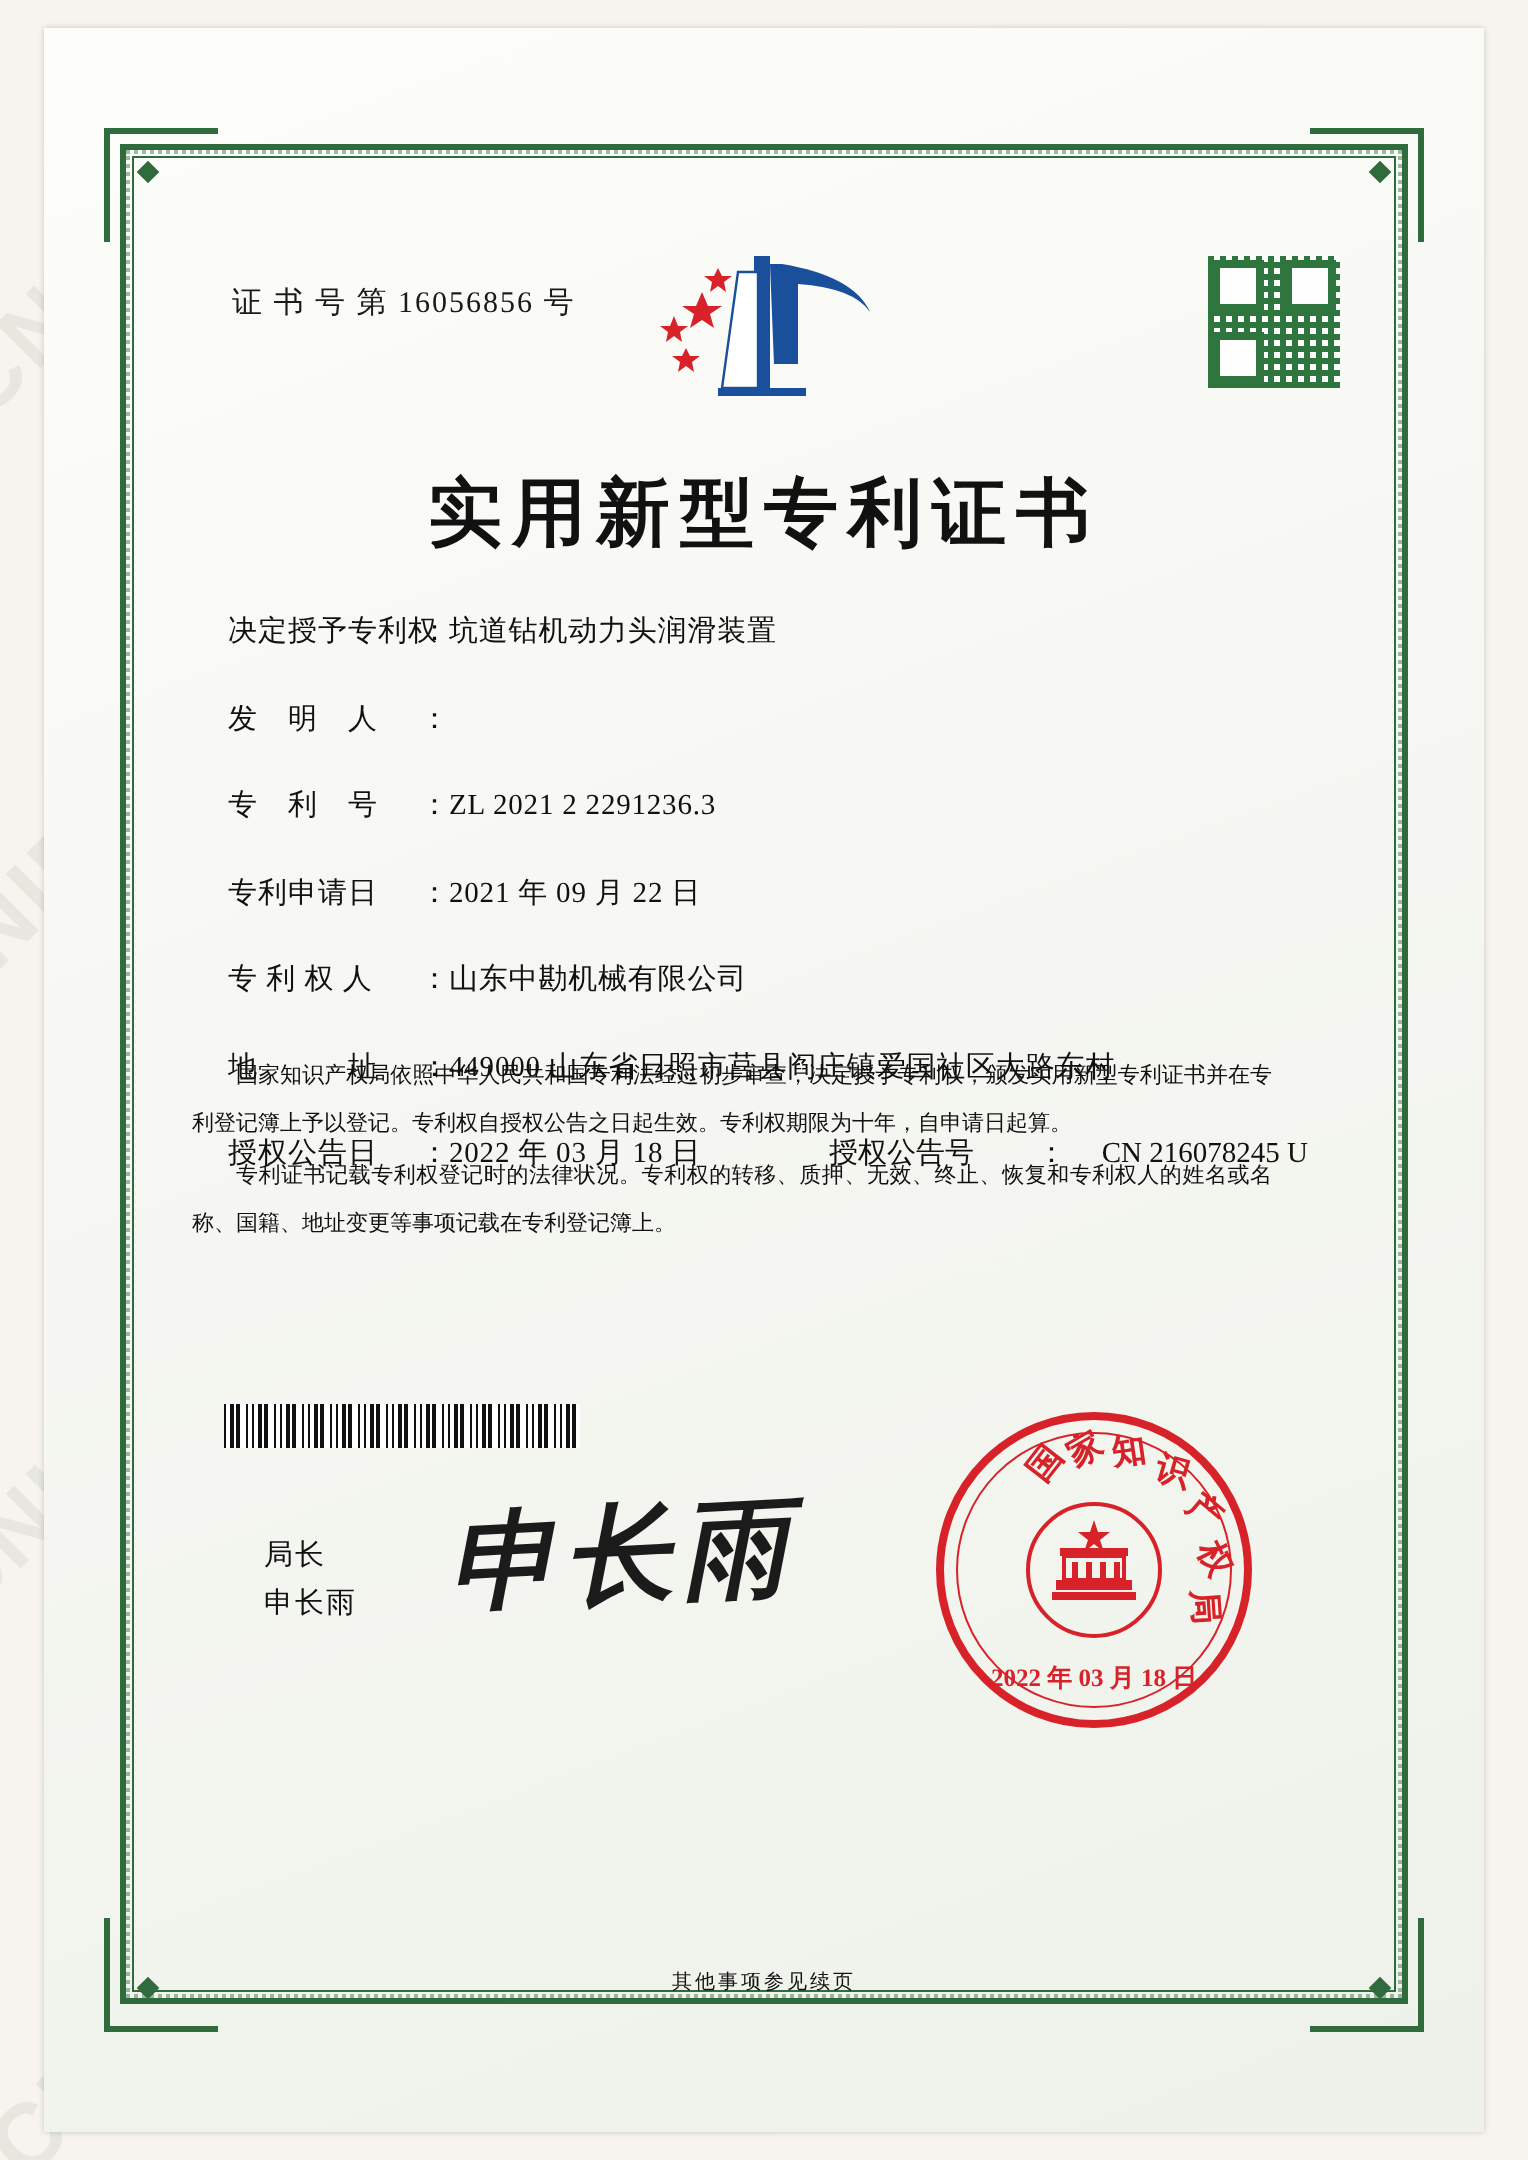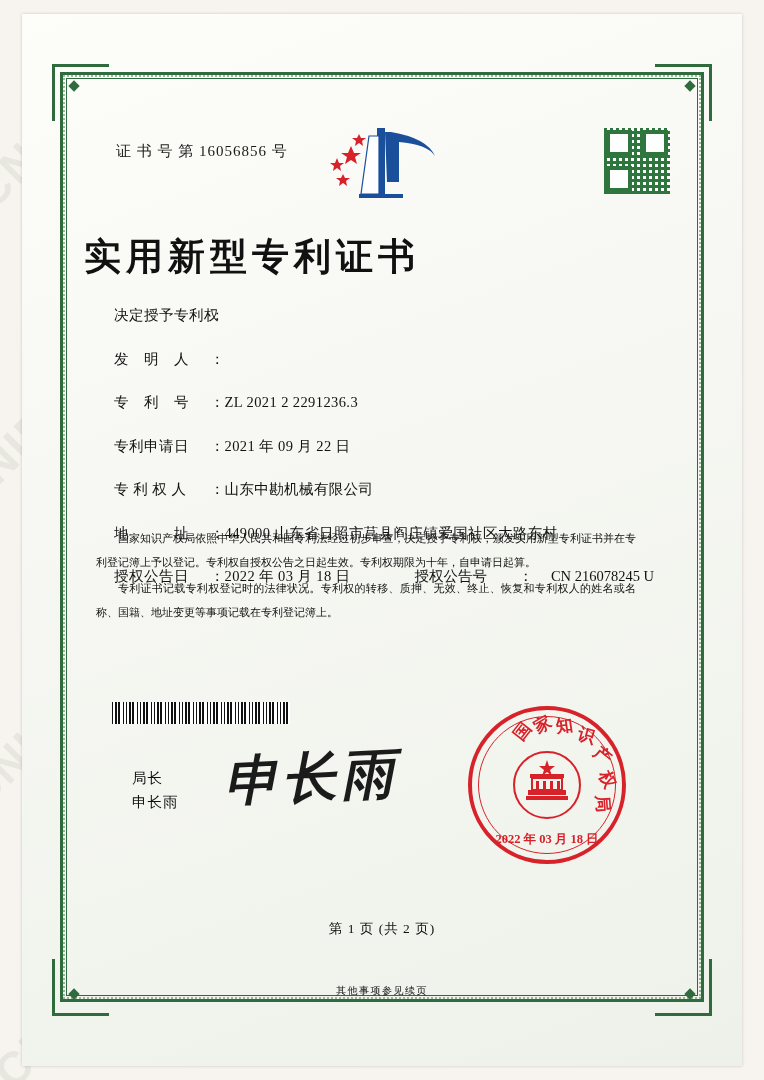--- a/index.html
+++ b/index.html
@@ -139,20 +139,21 @@
     top: 22px;
     transform: translateX(-50%);
     width: 150px; height: 90px;
   }
 
   
   .doc-title {
     position: absolute;
     left: 0; right: 0;
     top: 138px;
+    text-align: center;
     font-size: 37px;
     font-weight: 700;
     letter-spacing: 5px;
     color: #111;
     font-family: "DejaVu Serif", "Liberation Serif", serif;
   }
 
   
   .fields {
     position: absolute;
@@ -364,20 +365,21 @@
       <div class="qr-b"></div>
     </div>
 
     <div class="doc-title">实用新型专利证书</div>
 
     <div class="fields">
 
       <div class="field-row">
         <span class="field-label">决定授予专利权</span>
         <span class="field-colon">：</span>
+        <span class="field-value">坑道钻机动力头润滑装置</span>
       </div>
 
       <div class="field-row">
         <span class="field-label">发　明　人</span>
         <span class="field-colon">：</span>
       </div>
 
       <div class="field-row">
         <span class="field-label">专　利　号</span>
         <span class="field-colon">：</span>
@@ -447,17 +449,16 @@
       <div class="seal-char" style="left:46px;  top:14px;  transform:rotate(-52deg);">国</div>
       <div class="seal-char" style="left:66px;  top:7px;   transform:rotate(-30deg);">家</div>
       <div class="seal-char" style="left:88px;  top:8px;   transform:rotate(-8deg);">知</div>
       <div class="seal-char" style="left:110px; top:18px;  transform:rotate(16deg);">识</div>
       <div class="seal-char" style="left:126px; top:38px;  transform:rotate(40deg);">产</div>
       <div class="seal-char" style="left:131px; top:62px;  transform:rotate(64deg);">权</div>
       <div class="seal-char" style="left:126px; top:86px;  transform:rotate(86deg);">局</div>
       <div class="seal-date">2022 年 03 月 18 日</div>
     </div>
 
-    <div class="page-no">第 1 页 (共 2 页)</div>
     <div class="footer-note">其他事项参见续页</div>
 
   </div>
 </div>
 
 </body></html>

